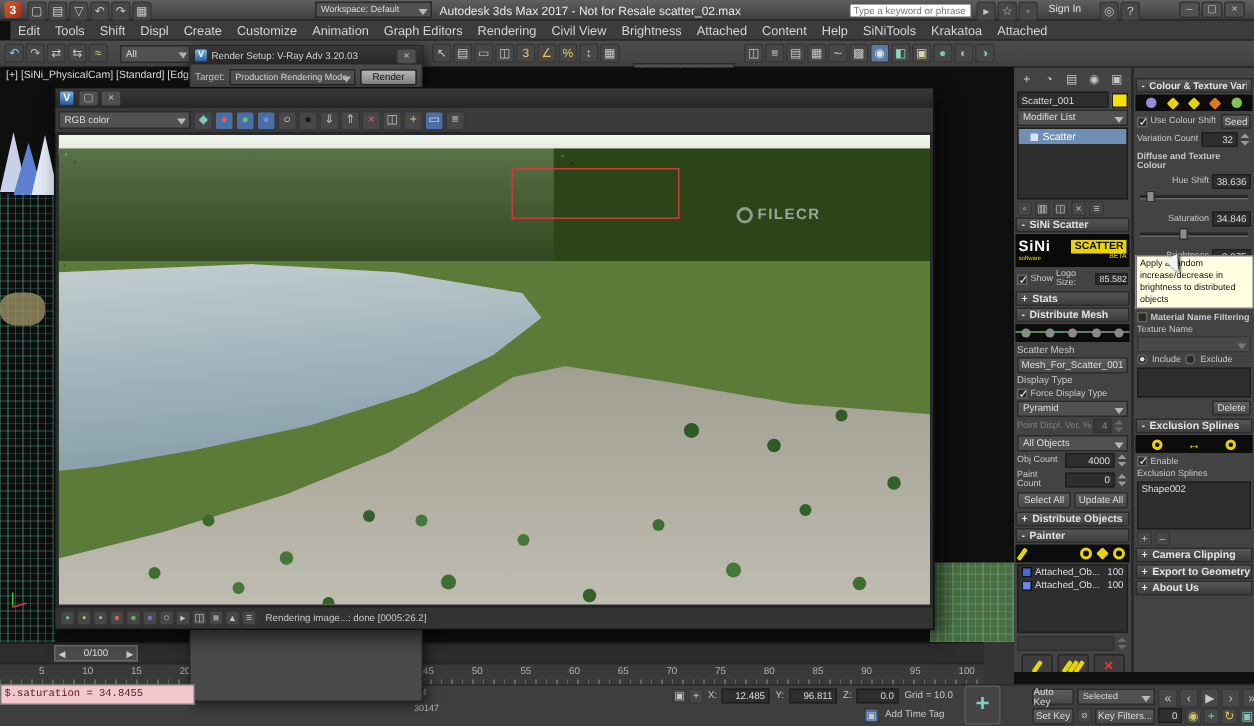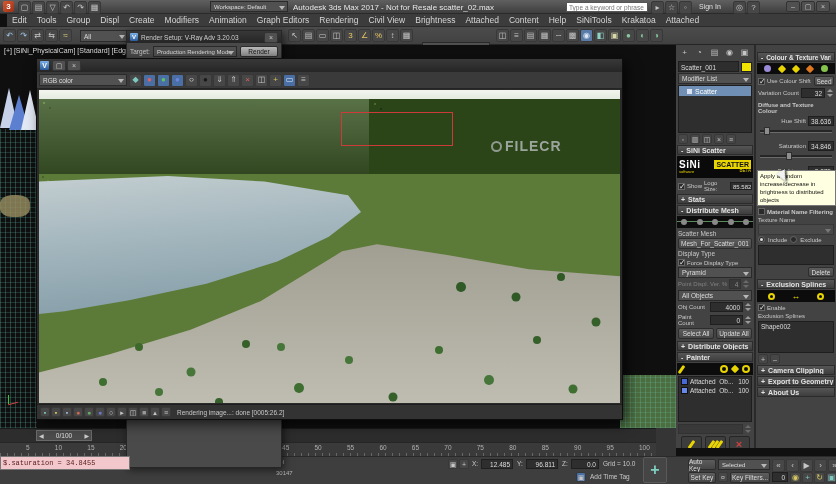--- a/index.html
+++ b/index.html
@@ -91,24 +91,24 @@
         <span class="icon win">–</span>
         <span class="icon win">▢</span>
         <span class="icon win">×</span>
       </div>
   </div>
 
   <div class="mbar abs" style="left:7px;top:14px;width:836px;height:13px;z-index:8">
     <div class="istrip" style="gap:0">
         <span class="icon menu">Edit</span>
         <span class="icon menu">Tools</span>
-        <span class="icon menu">Group</span>
+        <span class="icon menu">Shift</span>
         <span class="icon menu">Displ</span>
         <span class="icon menu">Create</span>
-        <span class="icon menu">Modifiers</span>
+        <span class="icon menu">Customize</span>
         <span class="icon menu">Animation</span>
         <span class="icon menu">Graph Editors</span>
         <span class="icon menu">Rendering</span>
         <span class="icon menu">Civil View</span>
         <span class="icon menu">Brightness</span>
         <span class="icon menu">Attached</span>
         <span class="icon menu">Content</span>
         <span class="icon menu">Help</span>
         <span class="icon menu">SiNiTools</span>
         <span class="icon menu">Krakatoa</span>
@@ -223,21 +223,21 @@
       <div class="abs" style="left:0;top:0;width:100%;height:13px;background:linear-gradient(#f2f5ee,#dfe7da)"></div>
       <div class="abs" style="left:0;top:9px;width:100%;height:96px;background-color:#35521f;background-image:linear-gradient(180deg,rgba(255,255,255,.18),rgba(0,0,0,.28)),radial-gradient(2px 2px at 5px 4px,#5a7f35 40%,transparent 60%),radial-gradient(2px 2px at 11px 9px,#243c14 40%,transparent 60%)" style2=""></div>
       <div class="abs" style="left:330px;top:9px;width:253px;height:146px;border-bottom-left-radius:70px 45px;background-color:#2b4518;background-image:radial-gradient(2px 2px at 6px 5px,#4a6b2a 40%,transparent 60%),radial-gradient(2px 2px at 12px 10px,#1e3310 40%,transparent 60%)"></div>
       <div class="abs" style="left:0;top:84px;width:583px;height:210px;background-color:#5c7a38;background-image:radial-gradient(1.5px 1.5px at 4px 3px,#47642a 50%,transparent 60%),radial-gradient(1.5px 1.5px at 9px 7px,#6d8c46 50%,transparent 60%)"></div>
       <div class="abs" style="left:0;top:86px;width:322px;height:138px;background:linear-gradient(175deg,#c3ced0 0%,#a2b5bd 45%,#7f99a4 100%);clip-path:polygon(0 4%,40% 0,70% 4%,96% 14%,100% 26%,90% 44%,74% 62%,52% 78%,28% 90%,8% 98%,0 100%)"></div>
       <div class="abs" style="left:0;top:140px;width:583px;height:178px;background-color:#b4b1a3;background-image:linear-gradient(180deg,rgba(0,0,0,.12),rgba(255,255,255,.16)),radial-gradient(1.5px 1.5px at 3px 2px,#7e7b6e 50%,transparent 65%),radial-gradient(1.5px 1.5px at 8px 6px,#d9d6c9 50%,transparent 65%),radial-gradient(1px 1px at 5px 5px,#8a8778 50%,transparent 65%);clip-path:polygon(0 80%,12% 70%,26% 56%,38% 40%,46% 24%,52% 12%,58% 8%,70% 14%,84% 22%,100% 26%,100% 100%,0 100%)"></div>
       <div class="abs" style="left:0;top:0;width:4px;height:4px;border-radius:50%;background:transparent;box-shadow:98px 255px 0 2px #3d6a2c,150px 280px 0 2.5px #47763a,205px 252px 0 2px #35602a,258px 296px 0 3px #3f6e31,308px 268px 0 2px #47763a,352px 305px 0 2.5px #35602a,398px 258px 0 2px #3f6e31,448px 288px 0 3px #47763a,496px 248px 0 2px #35602a,532px 297px 0 2.5px #3f6e31,118px 300px 0 2px #47763a,178px 310px 0 2px #35602a,420px 195px 0 3px #2f5a26,475px 205px 0 2.5px #2f5a26,520px 185px 0 2px #2f5a26,555px 230px 0 2.5px #35602a,62px 290px 0 2px #3f6e31,240px 255px 0 2px #47763a"></div>
       <div class="abs" style="left:302px;top:22px;width:112px;height:34px;border:1px solid #cc3a3a"></div>
       <div class="abs" style="left:452px;top:48px;display:flex;align-items:center;gap:3px;opacity:.8">
         <span style="width:11px;height:11px;border:2px solid #a8aeae;border-radius:50%"></span>
-        <span style="font-size:14px;font-weight:bold;color:#b8bdbd;letter-spacing:1px">FILECR</span>
+        <span style="font-size:10px;font-weight:bold;color:#b8bdbd;letter-spacing:1px">FILECR</span>
       </div>
     </div>
     <div class="abs" style="left:0;right:0;bottom:0;height:15px;background:#333;border-top:1px solid #1f1f1f;display:flex;align-items:center;gap:2px;padding:0 3px">
       <div class="istrip">
           <span class="icon tiny" style="color: rgb(126, 200, 192);">▪</span>
           <span class="icon tiny" style="color: rgb(216, 200, 96);">▪</span>
           <span class="icon tiny" style="color: rgb(154, 182, 216);">▪</span>
           <span class="icon tiny" style="color: rgb(204, 102, 85);">●</span>
           <span class="icon tiny" style="color: rgb(102, 170, 102);">●</span>
           <span class="icon tiny" style="color: rgb(102, 119, 204);">●</span>

